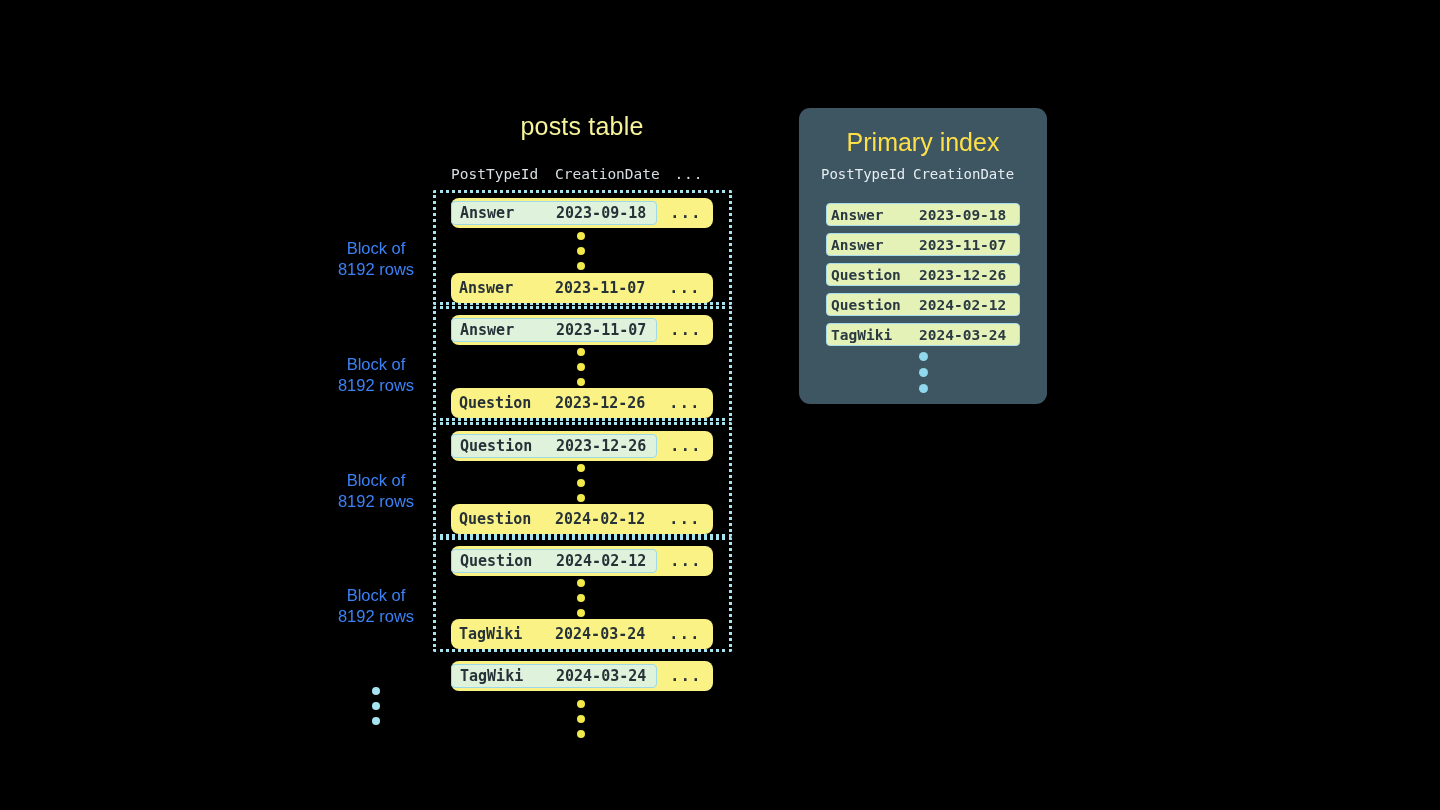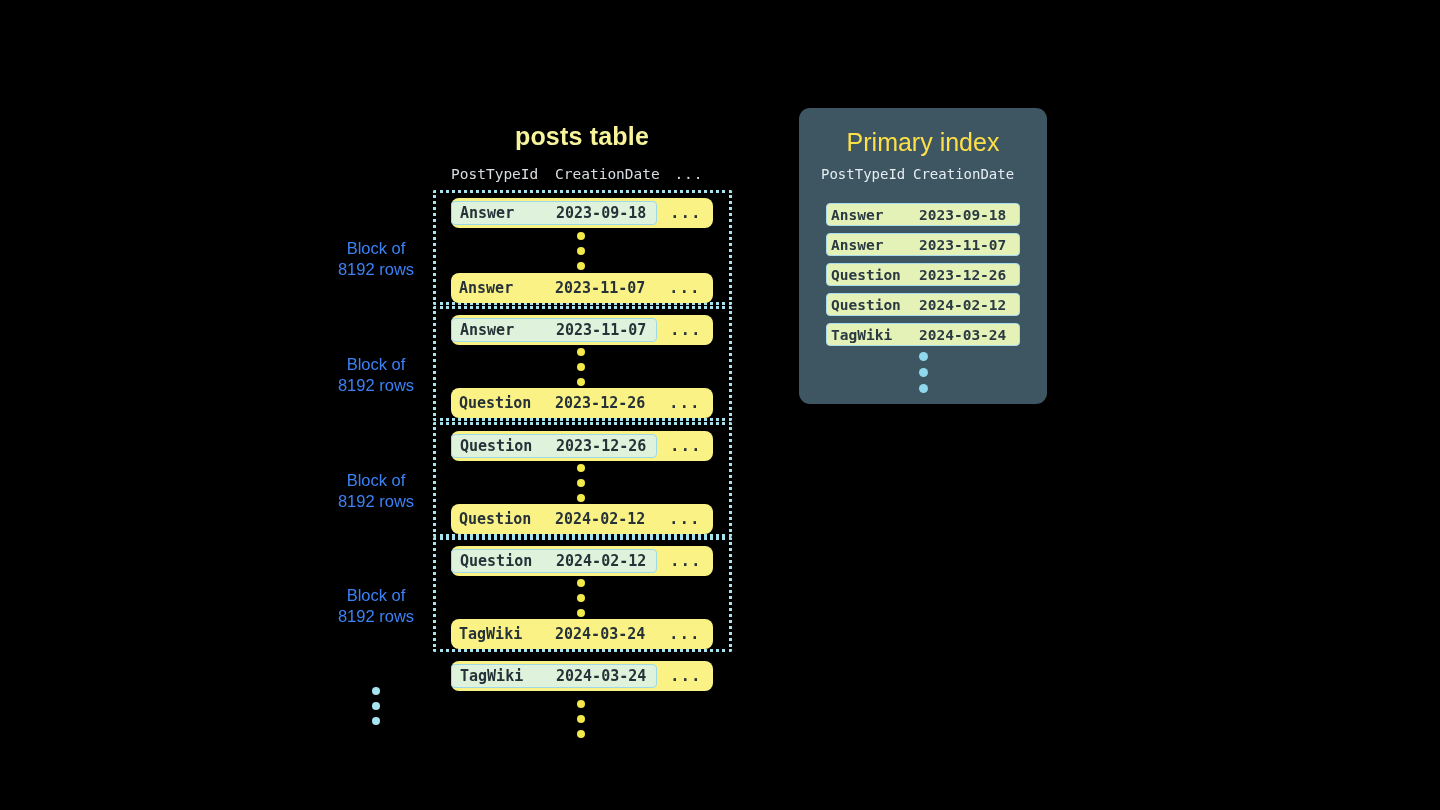--- a/index.html
+++ b/index.html
@@ -6,23 +6,23 @@
   html, body {
     width:1440px; height:810px;
     background:#000000;
     font-family:"Liberation Sans", sans-serif;
     overflow:hidden;
   }
   .stage { position:relative; width:1440px; height:810px; }
 
   
   .table-title {
-    position:absolute; left:432px; top:122px; width:300px;
+    position:absolute; left:432px; top:112px; width:300px;
     text-align:center;
-    font-size:25px; color:#F6F39A; font-weight:700;
+    font-size:25px; color:#F6F39A; font-weight:400;
     letter-spacing:0.2px;
   }
   .col-headers {
     position:absolute; left:451px; top:166px; width:262px;
     font-family:"DejaVu Sans Mono", monospace;
     font-size:14.5px; color:#D8DEE2;
     display:flex; align-items:center;
   }
   .col-headers .ch-type   { width:104px; }
   .col-headers .ch-date   { width:110px; }

